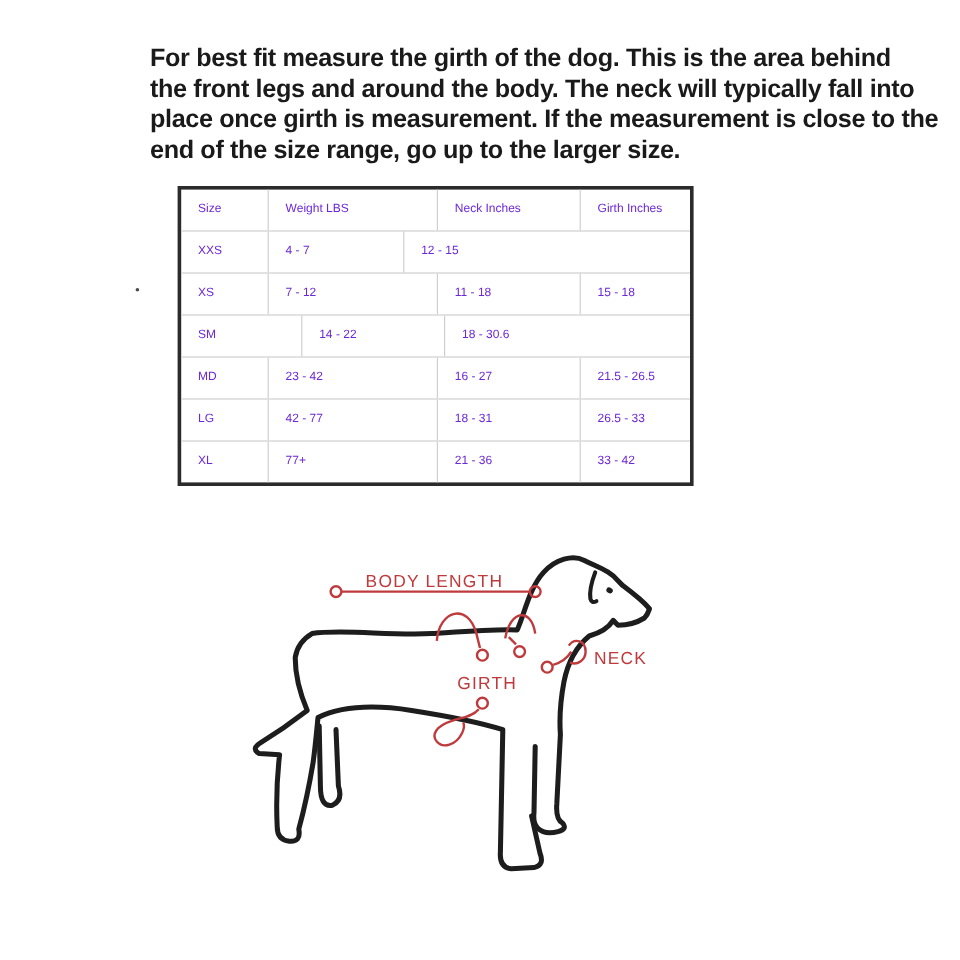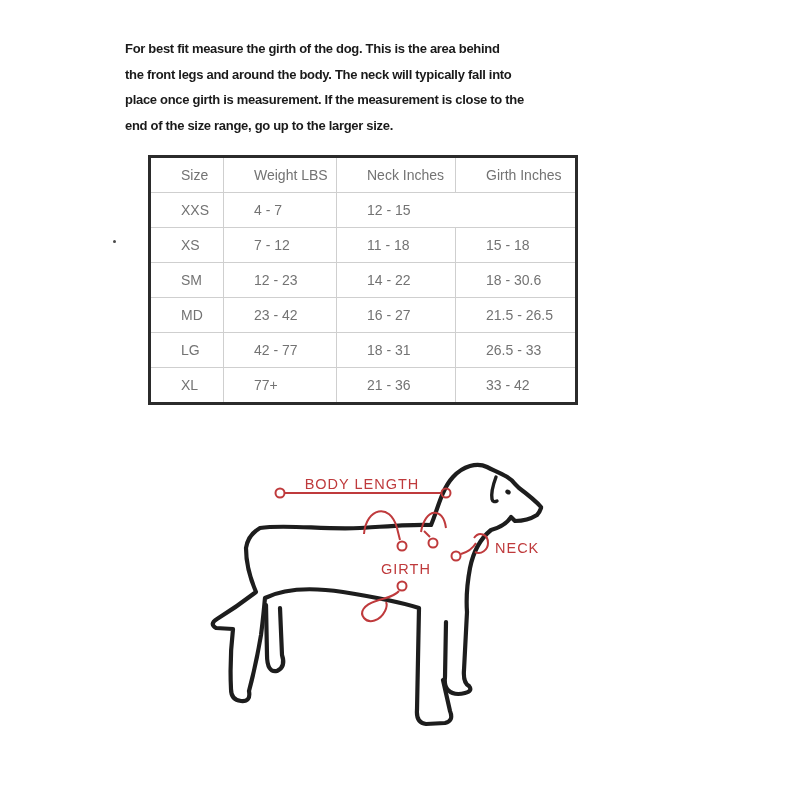--- a/index.html
+++ b/index.html
@@ -1,29 +1,29 @@
 <!DOCTYPE html>
 <html><head>
 <meta charset="utf-8">
 <style>
   html,body{margin:0;padding:0;background:#fff;}
   .stage{position:relative;width:800px;height:800px;background:#ffffff;overflow:hidden;
          font-family:"Liberation Sans",sans-serif;}
   
   .intro{position:absolute;left:125px;top:36px;color:#1a1a1a;font-weight:bold;
-         font-size:13px;line-height:25.5px;letter-spacing:-0.3px;}
+         font-size:21px;line-height:25.5px;letter-spacing:-0.3px;}
   .intro div{white-space:nowrap;}
   
   .chart{position:absolute;left:148px;top:155px;width:424px;border:3px solid #2b2b2b;
          background:#fff;}
   .trow{display:flex;height:34px;}
   .trow + .trow{border-top:1px solid #cfcfcf;}
-  .cell{box-sizing:border-box;font-size:14px;color:#737373;line-height:34px;
-        padding-left:30px;white-space:nowrap;overflow:hidden;}
-  .c0{width:72px;} .c1{width:113px;} .c2{width:119px;} .c3{flex:1;}
+  .cell{box-sizing:border-box;font-size:10px;color:#6d28d9;line-height:34px;
+        padding-left:14px;white-space:nowrap;overflow:hidden;}
+  .c0{width:72px;} .c1{width:113px;} .c2{width:119px;margin-left:28px;} .c3{flex:1;}
   .cell + .cell{border-left:1px solid #cfcfcf;}
   
   .stray{position:absolute;left:113px;top:240px;width:3px;height:3px;border-radius:50%;
          background:#4a4a4a;}
   
   .diagram{position:absolute;left:185px;top:440px;width:430px;height:320px;}
   .red-label{font-family:"Liberation Sans",sans-serif;font-size:14.5px;letter-spacing:1px;}
 </style>
 </head>
 <body>
@@ -52,21 +52,20 @@
       <div class="cell c3">12 - 15</div>
     </div>
     <div class="trow">
       <div class="cell c0">XS</div>
       <div class="cell c1">7 - 12</div>
       <div class="cell c2">11 - 18</div>
       <div class="cell c3">15 - 18</div>
     </div>
     <div class="trow">
       <div class="cell c0">SM</div>
-      <div class="cell c1">12 - 23</div>
       <div class="cell c2">14 - 22</div>
       <div class="cell c3">18 - 30.6</div>
     </div>
     <div class="trow">
       <div class="cell c0">MD</div>
       <div class="cell c1">23 - 42</div>
       <div class="cell c2">16 - 27</div>
       <div class="cell c3">21.5 - 26.5</div>
     </div>
     <div class="trow">

